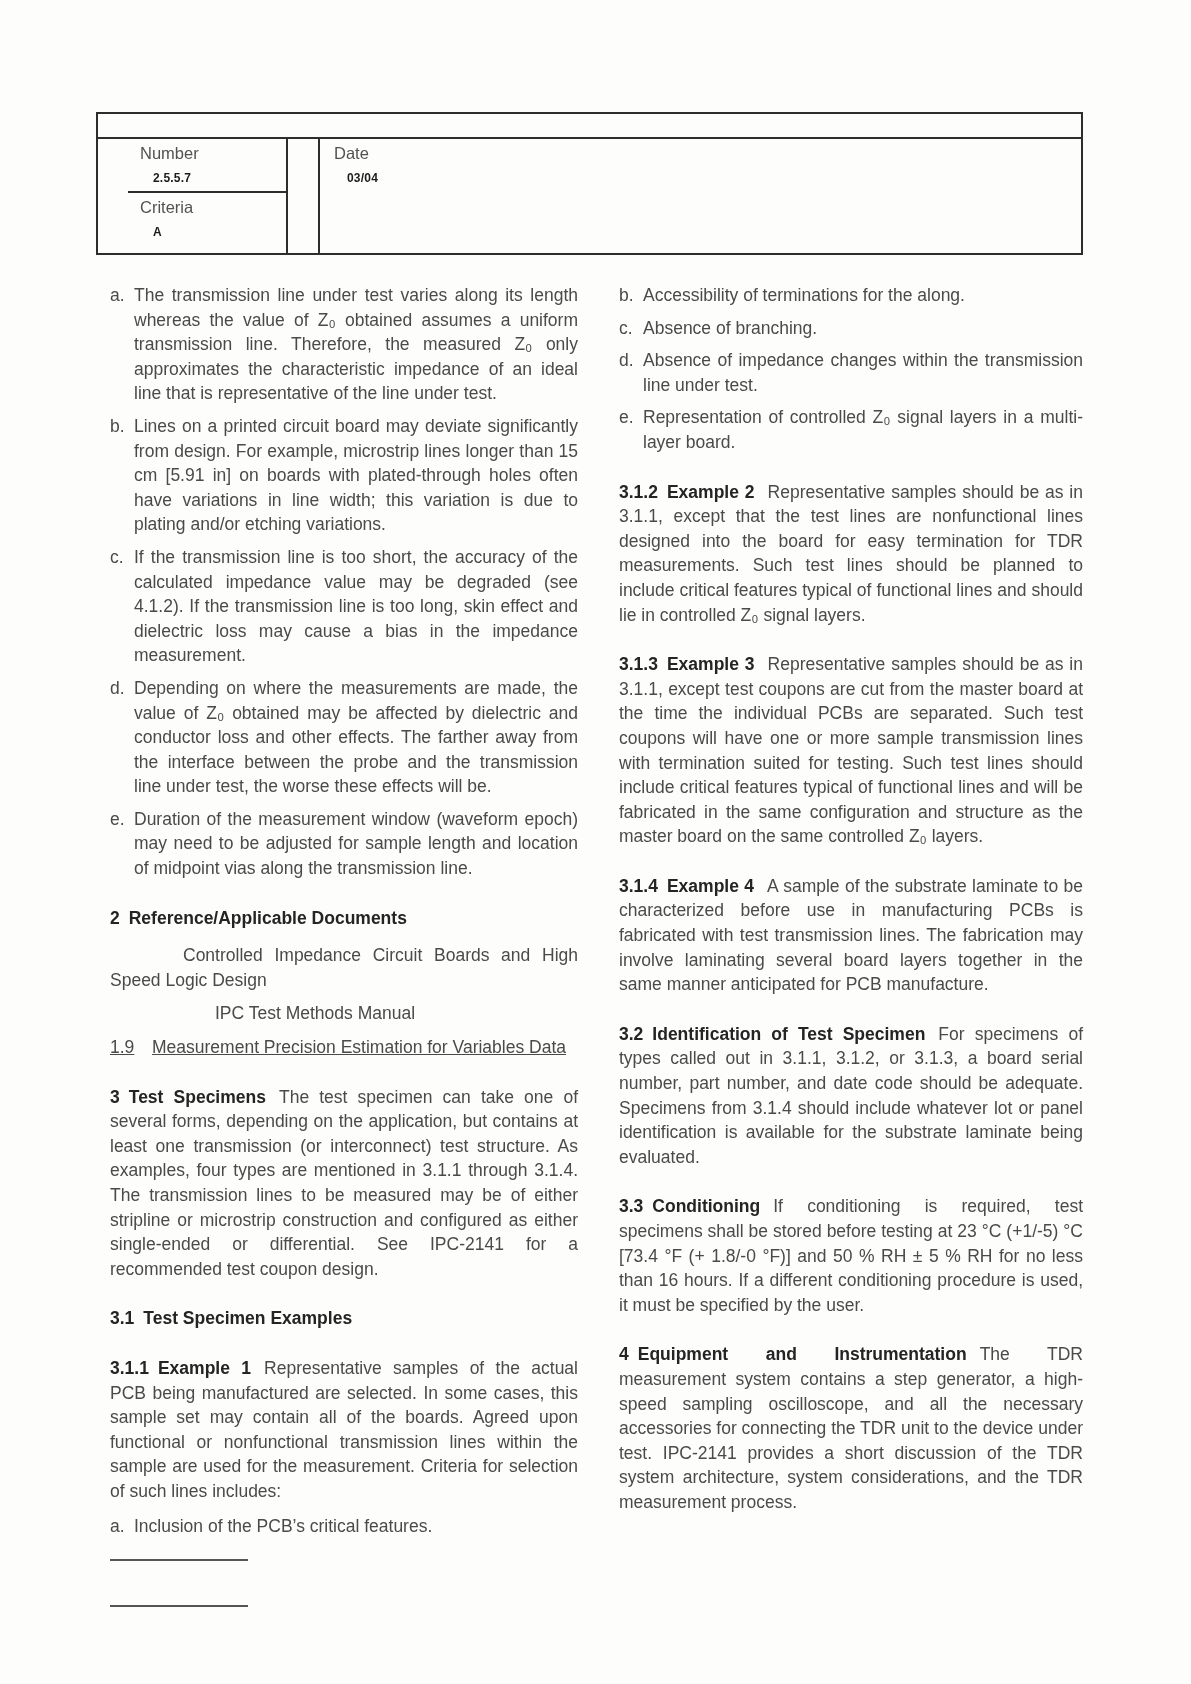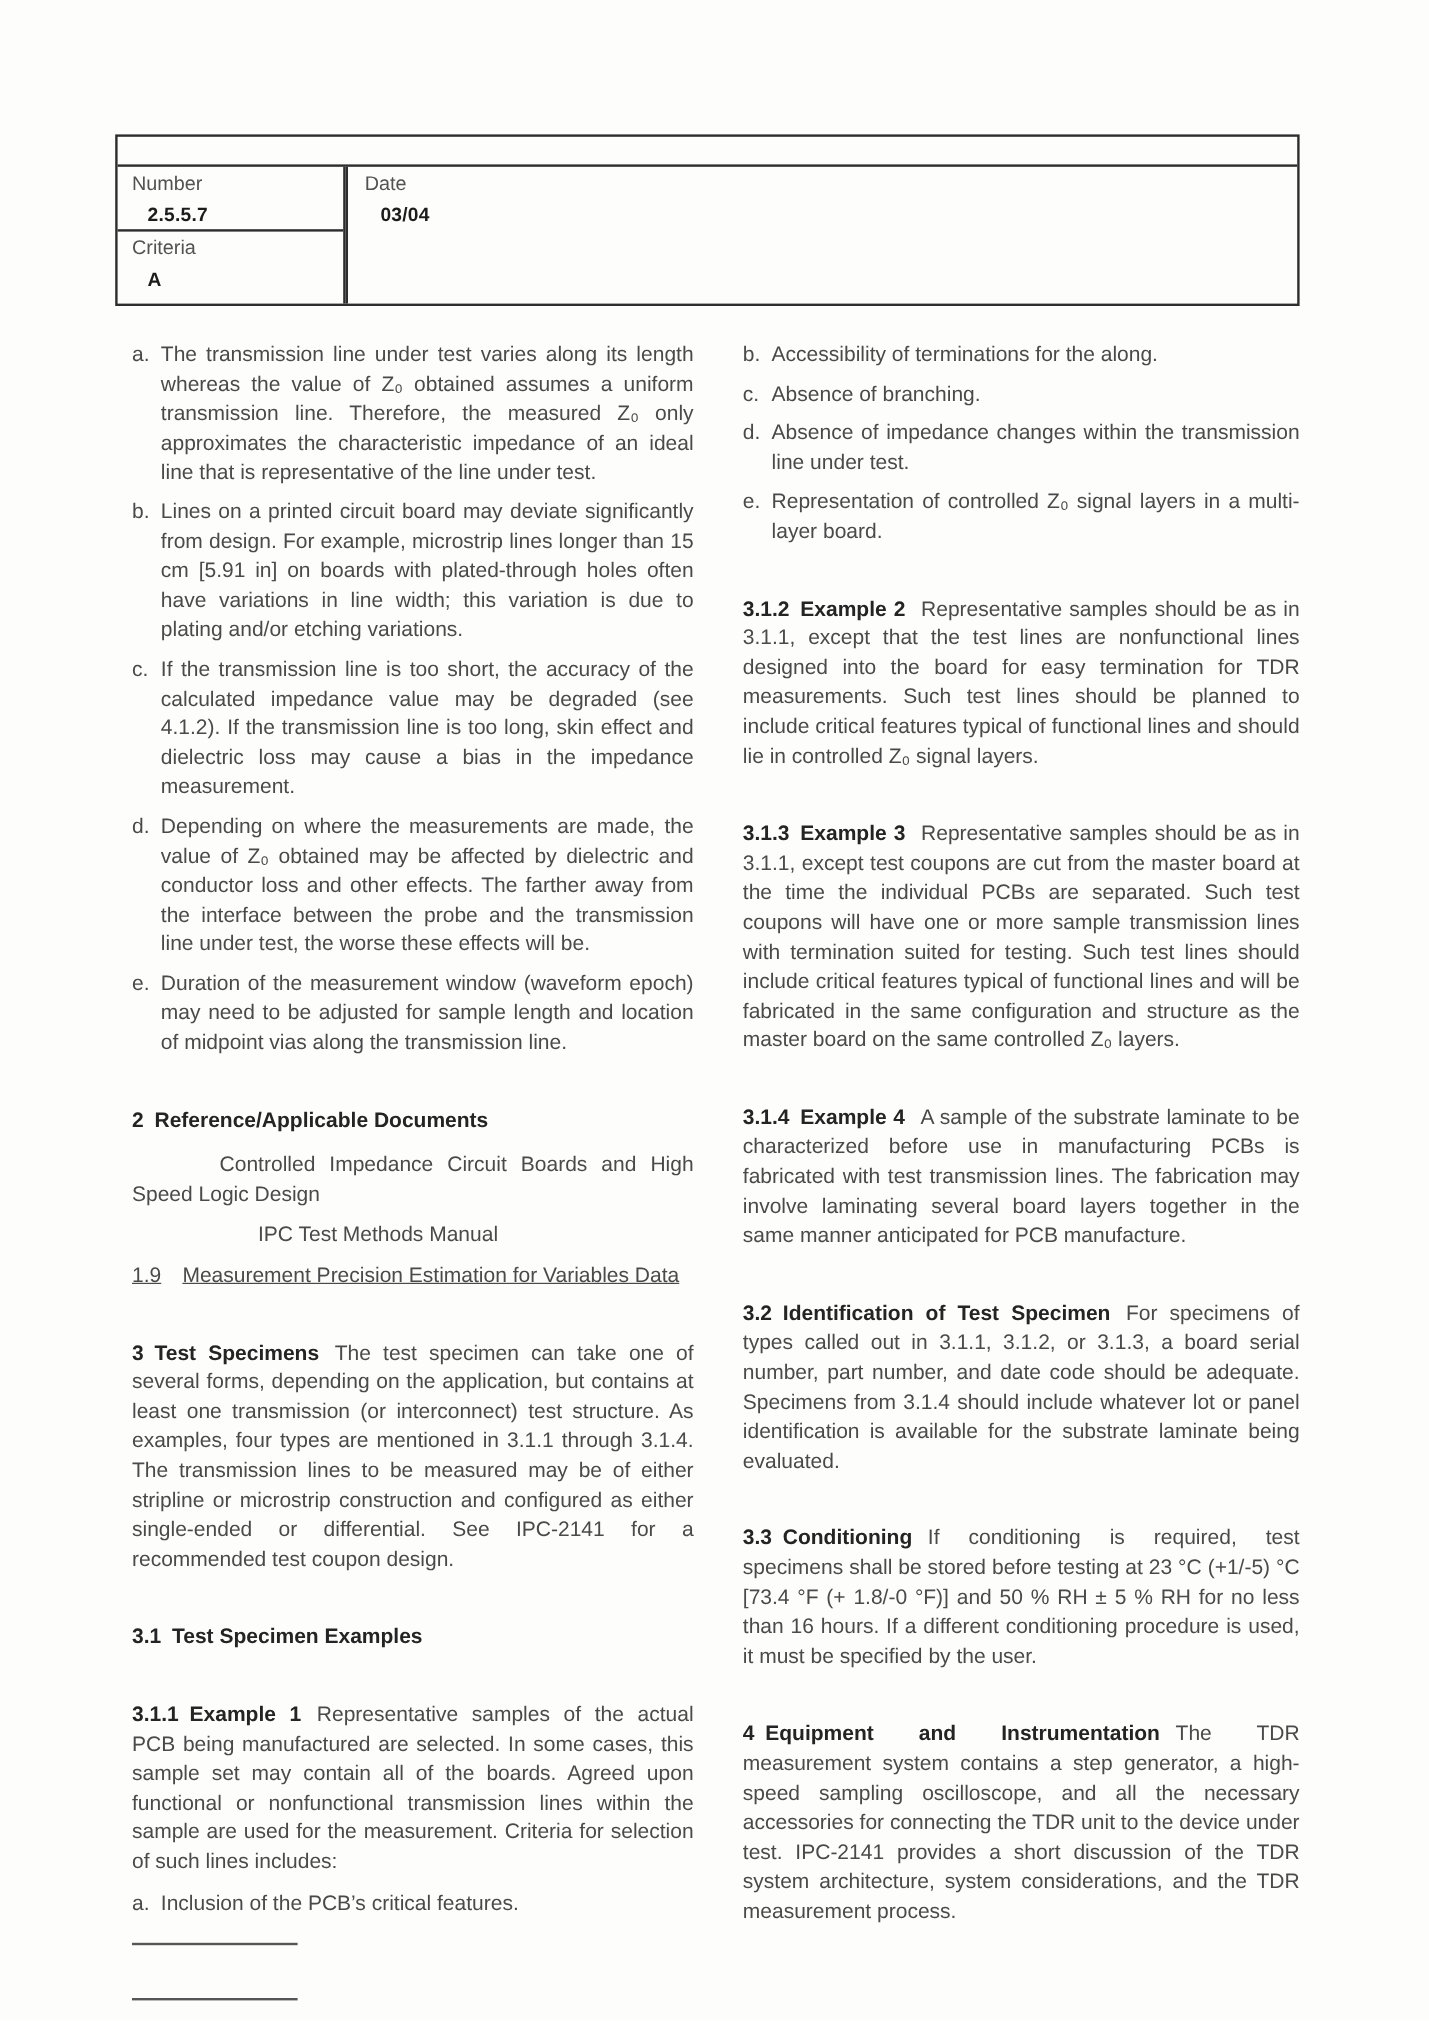--- a/index.html
+++ b/index.html
@@ -6,38 +6,38 @@
   .page {
     position:relative; width:1191px; height:1684px; background:#fdfdfc;
     font-family:"Liberation Sans","DejaVu Sans",sans-serif; color:#4a4a4a;
     overflow:hidden;
   }
   
   .doc-header { position:absolute; left:96px; top:112px; width:983px; border:2px solid #2d2d2d; background:#fdfdfc; }
   .hdr-top { height:23px; border-bottom:2px solid #2d2d2d; }
   .hdr-main { display:flex; height:114px; }
   .hdr-left { width:188px; border-right:2px solid #2d2d2d; display:flex; flex-direction:column; }
-  .cell { box-sizing:border-box; }
+  .cell { box-sizing:border-box;margin-left:30px; }
   .number-cell { height:54px; border-bottom:2px solid #2d2d2d; padding:5px 0 0 12px; }
   .revision-cell { flex:1; padding:5px 0 0 12px; }
   .hdr-subject { flex:1; padding:5px 0 0 14px; }
   .hdr-date { width:198px; border-left:2px solid #2d2d2d; padding:5px 0 0 14px; }
   .cell-label { font-size:16.5px; color:#525252; }
-  .cell-value { font-size:16px; font-weight:bold; color:#1c1c1c; margin-top:8px; padding-left:13px; letter-spacing:0.2px; }
+  .cell-value { font-size:12px; font-weight:bold; color:#1c1c1c; margin-top:8px; padding-left:13px; letter-spacing:0.2px; }
   
   .columns { position:absolute; left:110px; top:283px; width:973px; display:flex; }
   .col { font-size:17.5px; line-height:24.6px; text-align:justify; }
   .col.left  { width:468px; margin-right:41px; }
   .col.right { width:464px; }
   p { margin:0; }
   .li { display:flex; margin-top:8px; }
   .li.first { margin-top:0; }
   .li-marker { flex:0 0 24px; }
   .li-text { flex:1; text-align:justify; }
-  .sect { margin-top:40px; }
+  .sect { margin-top:25px; }
   .hnum   { font-weight:bold; color:#242424; margin-right:9px; }
   .htitle { font-weight:bold; color:#242424; margin-right:13px; }
   .ref1 { margin-top:13px; text-indent:73px; }
   .ref2 { margin-top:9px; padding-left:105px; text-align:left; }
   .ref3 { display:flex; margin-top:9px;text-decoration:underline; }
   .ref3 .li-marker { flex:0 0 42px; }
   .crit { margin-top:10px; }
   .footnote-rule { width:138px; height:0; border-top:2px solid #565656; }
   .fr1 { margin-top:21px; }
   .fr2 { margin-top:44px; }

